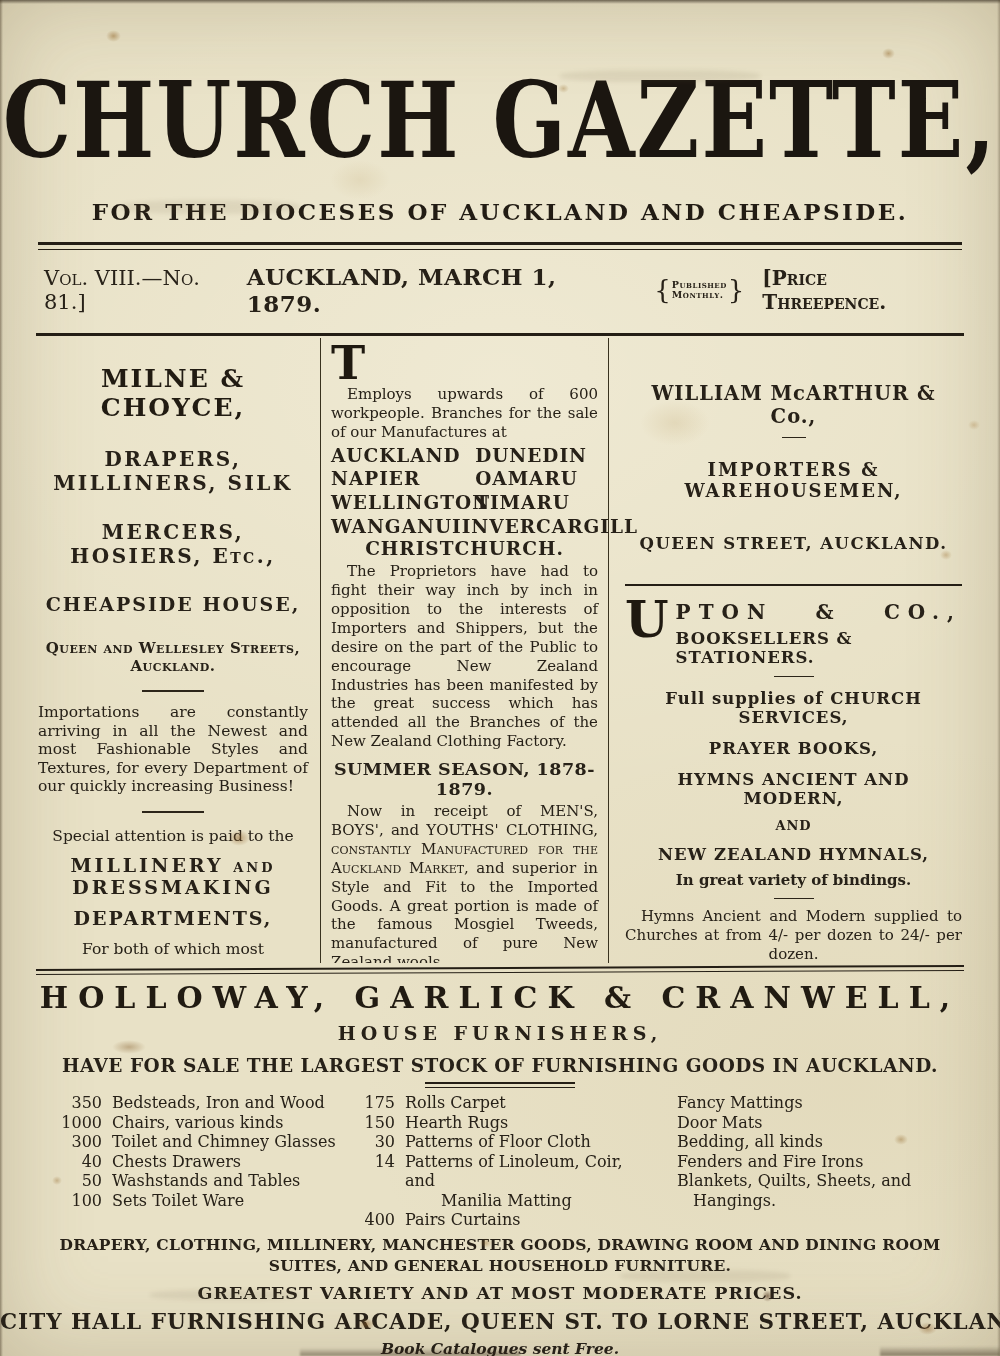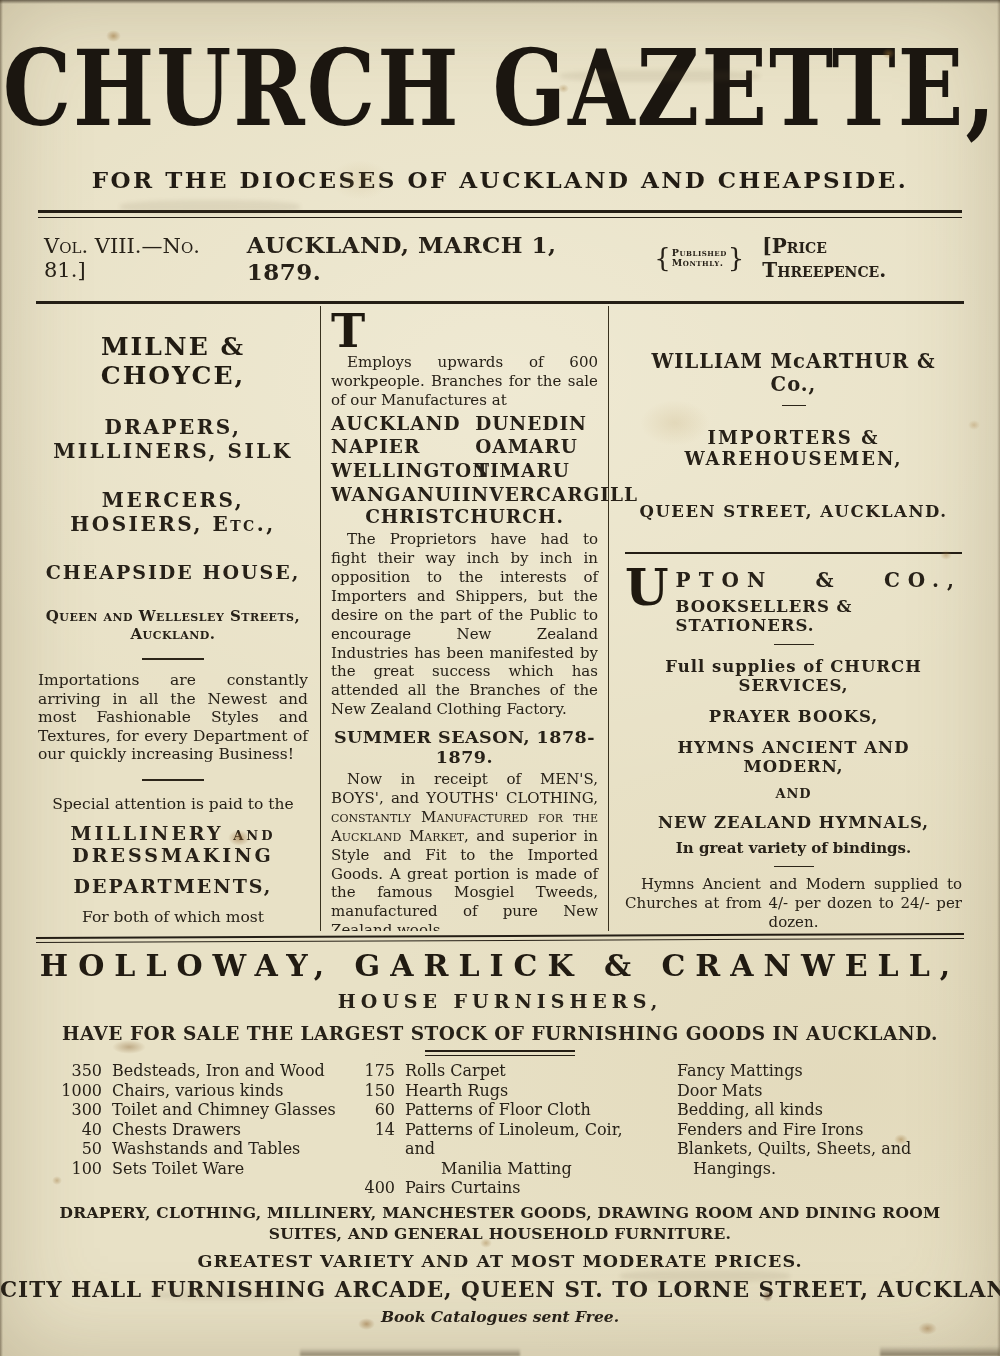--- a/index.html
+++ b/index.html
@@ -15,21 +15,21 @@
     font-family:"DejaVu Serif","Liberation Serif",serif;
   }
   .edge-top{position:absolute;top:0;left:0;right:0;height:4px;background:linear-gradient(#342a1d,rgba(52,42,29,0));opacity:.65;}
   .edge-left{position:absolute;top:0;left:0;bottom:0;width:3px;background:linear-gradient(90deg,#4a3c28,rgba(74,60,40,0));opacity:.5;}
   .edge-right{position:absolute;top:0;right:0;bottom:0;width:3px;background:linear-gradient(-90deg,#4a3c28,rgba(74,60,40,0));opacity:.35;}
   .sc{font-variant:small-caps;}
   .stain{position:absolute;border-radius:50%;pointer-events:none;}
   .smudge{position:absolute;pointer-events:none;filter:blur(2px);opacity:.10;background:#6a5a3c;border-radius:40%;}
 
   
-  .masthead{padding-top:40px;}
+  .masthead{padding-top:72px;}
   .title{
     text-align:center;font-size:86px;font-weight:bold;color:#1b1610;
     letter-spacing:2px;line-height:1;transform:scaleY(1.22);transform-origin:50% 20%;
     white-space:nowrap;
   }
   .subtitle{margin-top:40px;text-align:center;font-size:23px;font-weight:bold;letter-spacing:2.5px;color:#221c14;}
   .mast-double-rule{margin:17px 38px 0;border-top:3px solid #241e15;border-bottom:1.5px solid #241e15;height:4px;}
   .dateline{margin:13px 44px 16px;display:flex;align-items:baseline;justify-content:space-between;}
   .vol{font-size:21px;}
   .date-center{display:flex;align-items:center;gap:18px;}
@@ -256,21 +256,21 @@
     <div class="stock-col stock-c2">
       <div class="stock-row">
           <span class="qty2">175</span>
           <span>Rolls Carpet</span>
         </div>
       <div class="stock-row">
           <span class="qty2">150</span>
           <span>Hearth Rugs</span>
         </div>
       <div class="stock-row">
-          <span class="qty2">60</span>
+          <span class="qty2">30</span>
           <span>Patterns of Floor Cloth</span>
         </div>
       <div class="stock-row">
           <span class="qty2">14</span>
           <span>Patterns of Linoleum, Coir, and</span>
         </div>
       <div class="stock-row">
           <span class="qty2"></span>
           <span class="indent1">Manilia Matting</span>
         </div>

